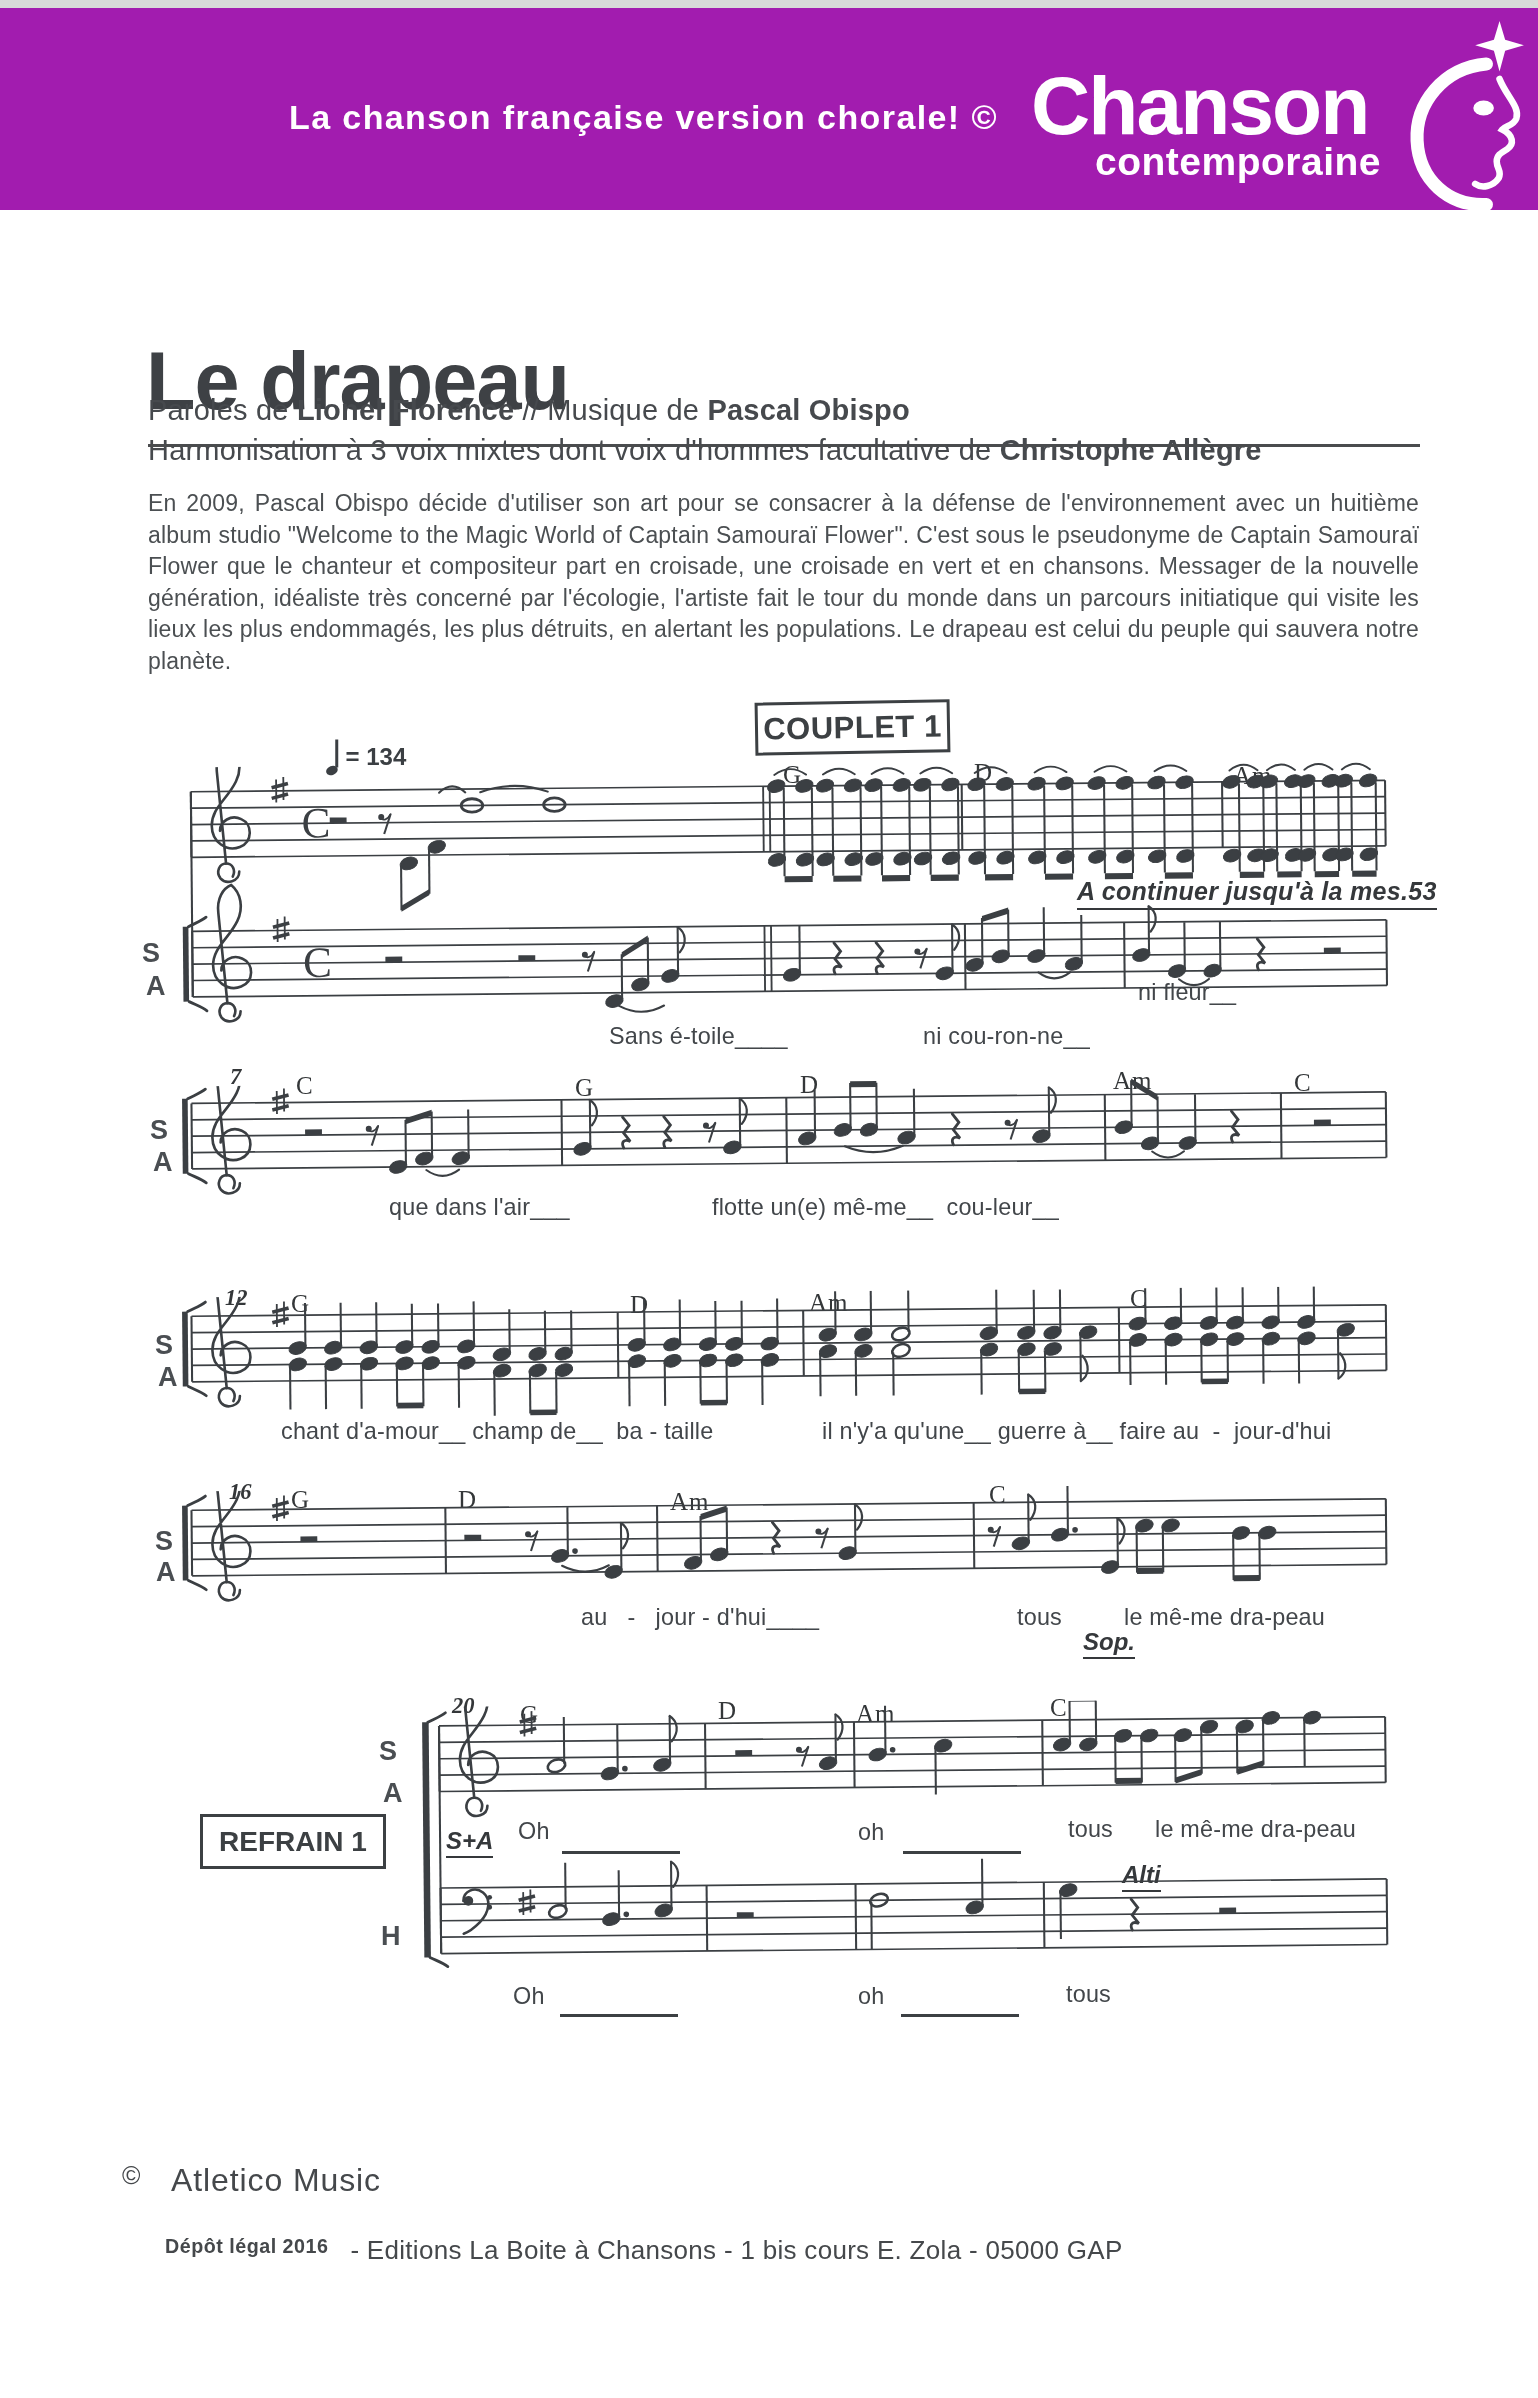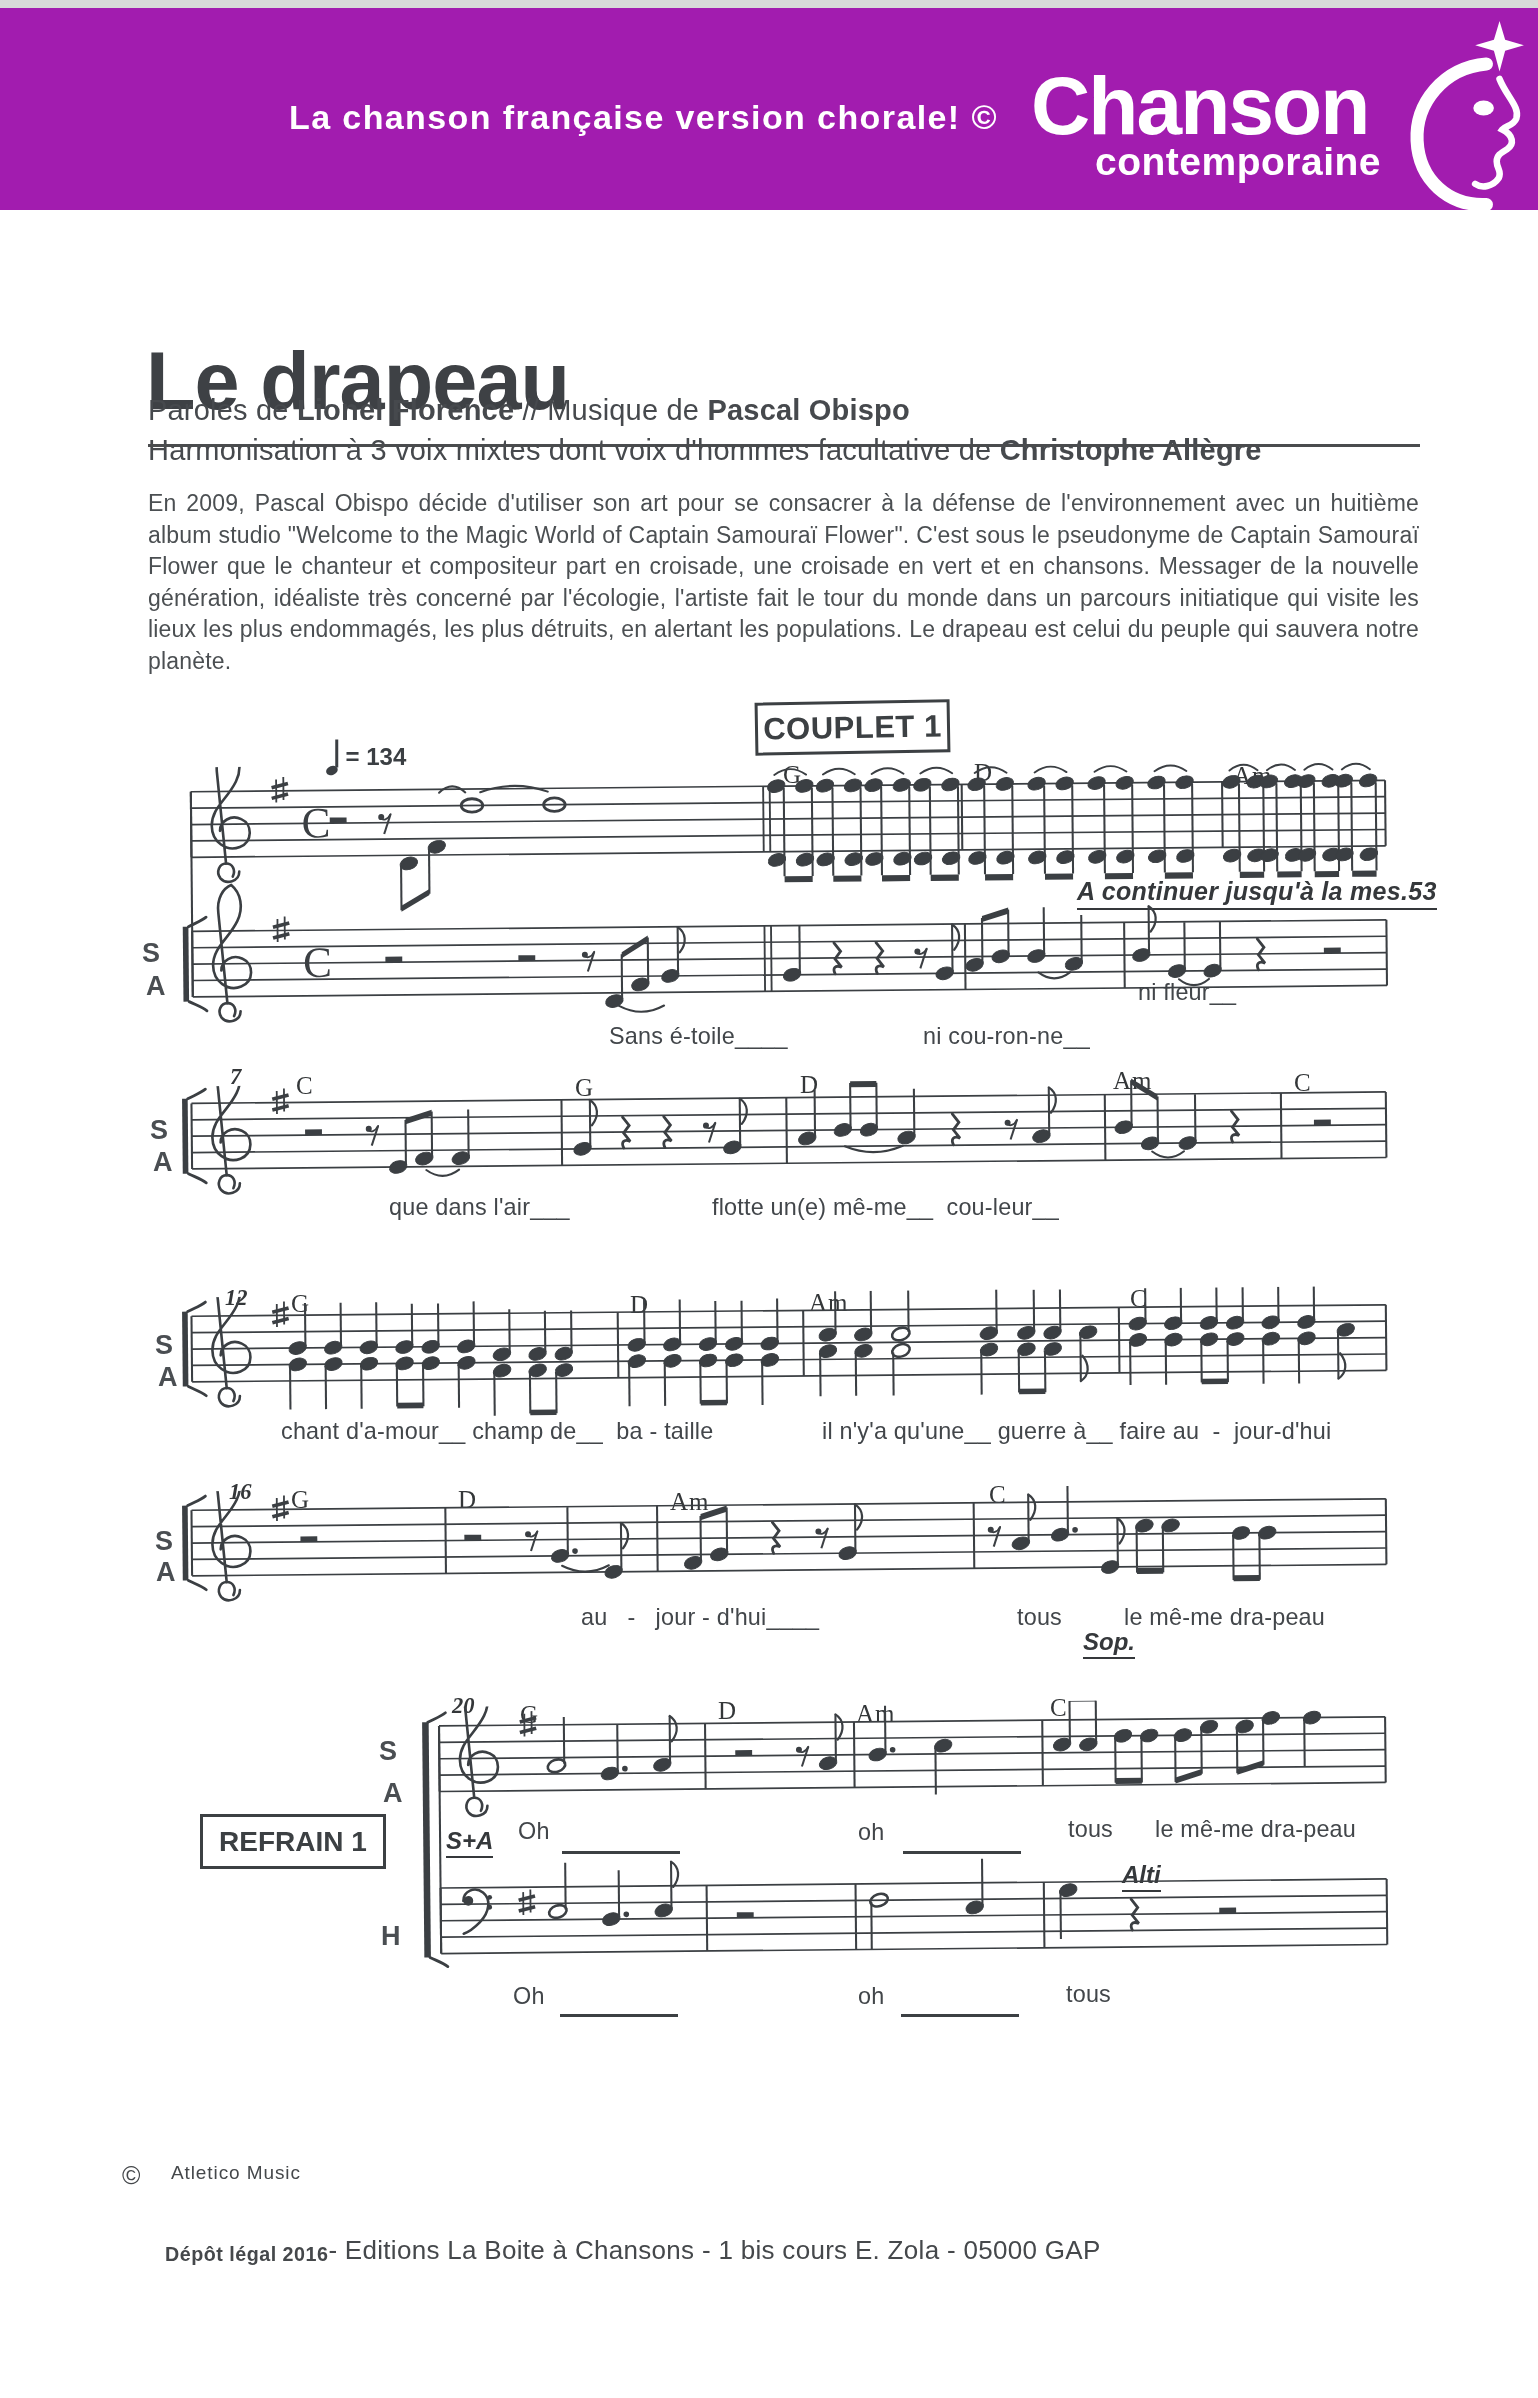--- a/index.html
+++ b/index.html
@@ -27,22 +27,22 @@
   .continuation{left:1069px;top:877px;font-size:25px;font-weight:bold;font-style:italic;color:#35383b;
                 border-bottom:2.8px solid #35383b;padding-bottom:1.9px;letter-spacing:0.3px;margin-left:8px;}
   .chord{font-family:"Liberation Serif",serif;font-size:25px;color:#343739;letter-spacing:0.9px;}
   .meas{font-family:"Liberation Serif",serif;font-size:22.5px;font-style:italic;font-weight:bold;color:#343739;}
   .lyr{font-size:23.4px;color:#42464a;letter-spacing:0.2px;white-space:pre;}
   .vlabel{font-size:27px;font-weight:bold;color:#4a4e52;}
   .tag{font-size:24px;font-weight:bold;font-style:italic;color:#35383b;border-bottom:2.8px solid #35383b;padding-bottom:0.9px;}
   .melisma{height:2.8px;background:#3c4043;}
   .sys{transform:rotate(-0.55deg);transform-origin:0 50%;}
   .footer-c{left:122px;top:2161px;font-size:25px;color:#45484b;}
-  .footer-pub{left:171px;top:2162px;font-size:19px;color:#45484b;letter-spacing:0.9px;}
-  .legal{left:165px;top:2235px;display:flex;align-items:flex-end;gap:0;color:#45484b;}
+  .footer-pub{left:171px;top:2162px;font-size:32px;color:#45484b;letter-spacing:0.9px;}
+  .legal{left:165px;top:2235px;display:flex;align-items:flex-start;gap:22px;color:#45484b;}
   .legal-small{font-size:19.7px;font-weight:bold;letter-spacing:0.5px;}
   .legal-main{font-size:26px;letter-spacing:0.3px;}
 </style>
 </head>
 <body>
 
 <div class="page">
 
   <div class="abs top-strip"></div>
 

